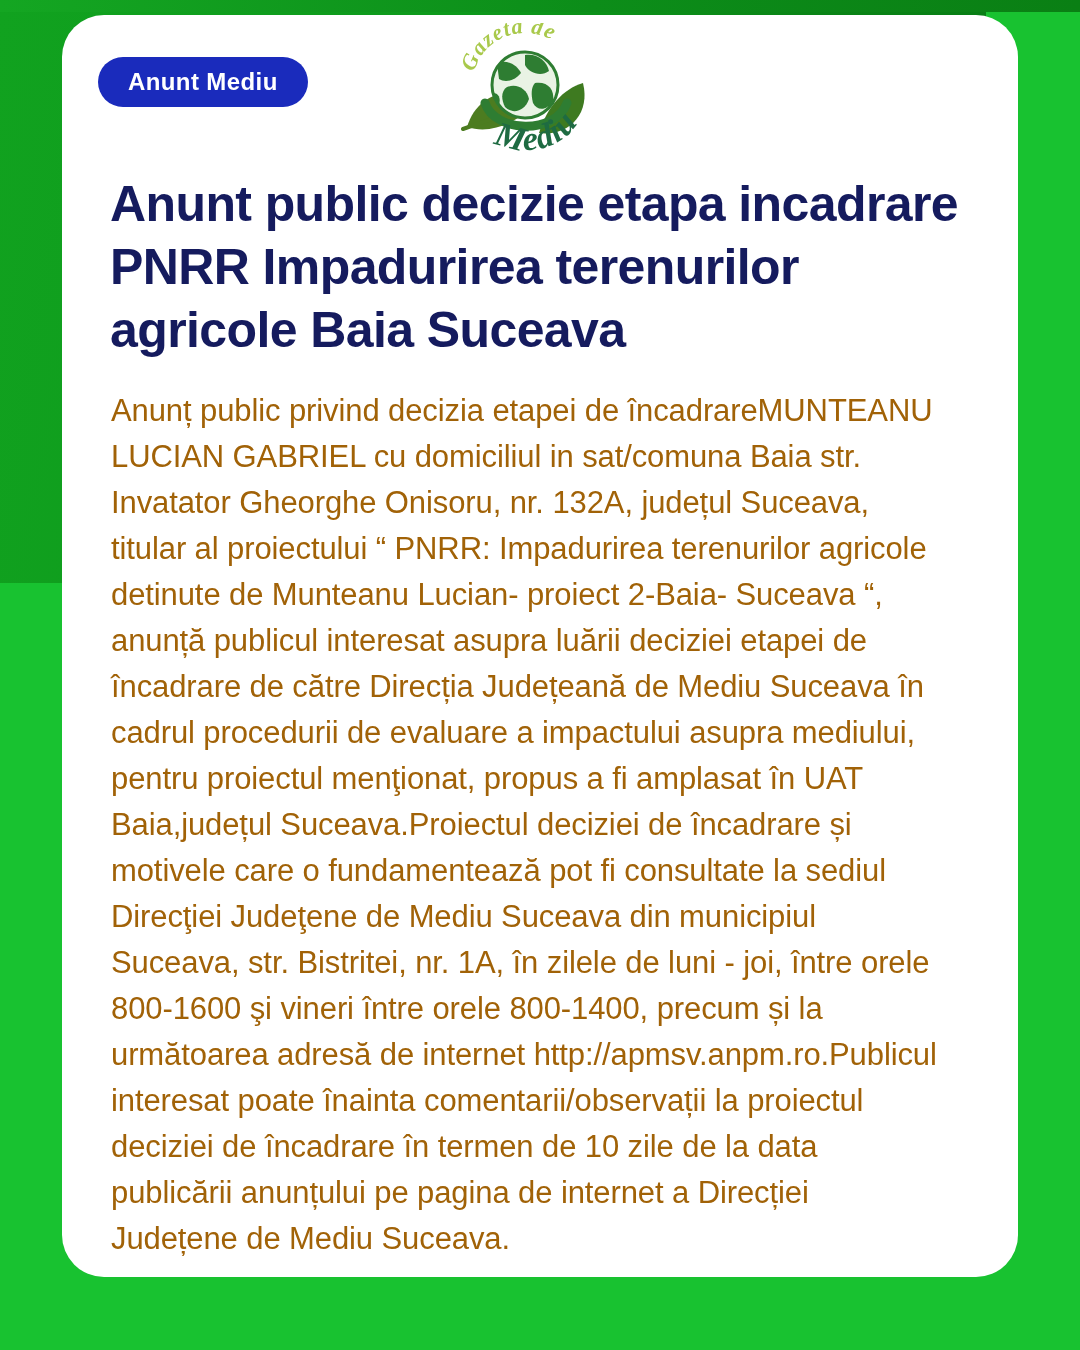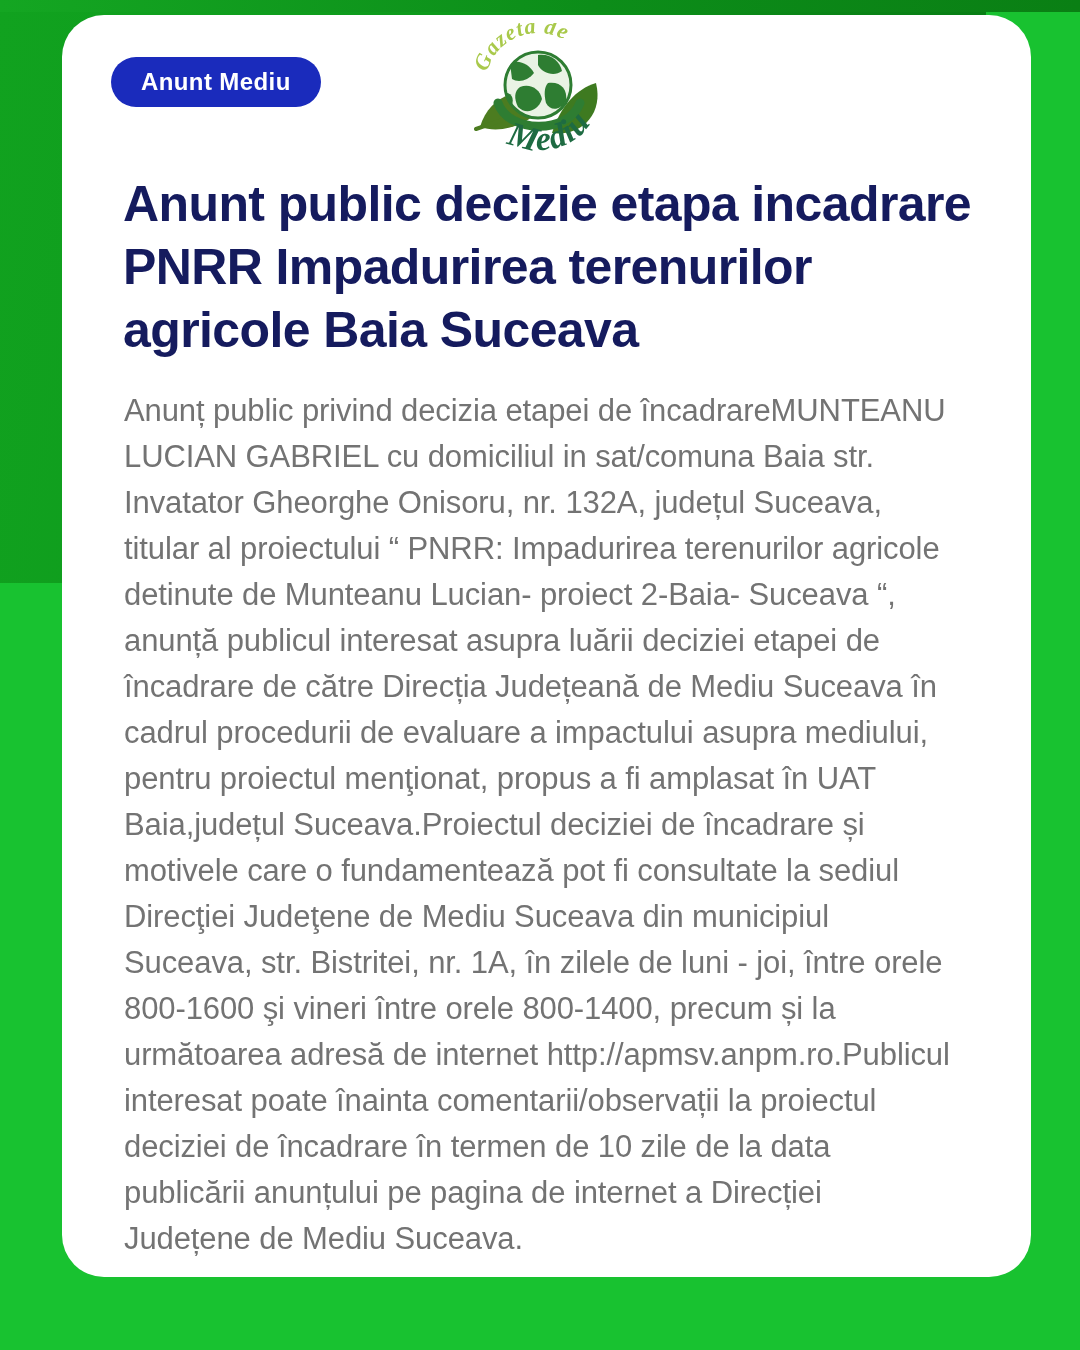--- a/index.html
+++ b/index.html
@@ -45,21 +45,20 @@
   
   .card {
     position: absolute;
     left: 62px;
     top: 15px;
     width: 956px;
     height: 1262px;
     background: #FFFFFF;
     border-radius: 42px;
     overflow: hidden;
-    padding-left: 13px;
   }
 
   
   .card-header {
     position: relative;
     height: 150px;
   }
 
   .badge {
     position: absolute;
@@ -97,21 +96,21 @@
     line-height: 63px;
     font-weight: bold;
     font-family: "Liberation Sans", sans-serif;
     letter-spacing: -0.6px;
     font-stretch: condensed;
   }
 
   
   .body-text {
     margin: 26px 76px 0 49px;
-    color: #737373;
+    color: #a16207;
     font-size: 31px;
     line-height: 46px;
     font-family: "Liberation Sans", sans-serif;
     letter-spacing: -0.1px;
     white-space: pre-line;
   }
 </style>
 </head>
 <body>
 

